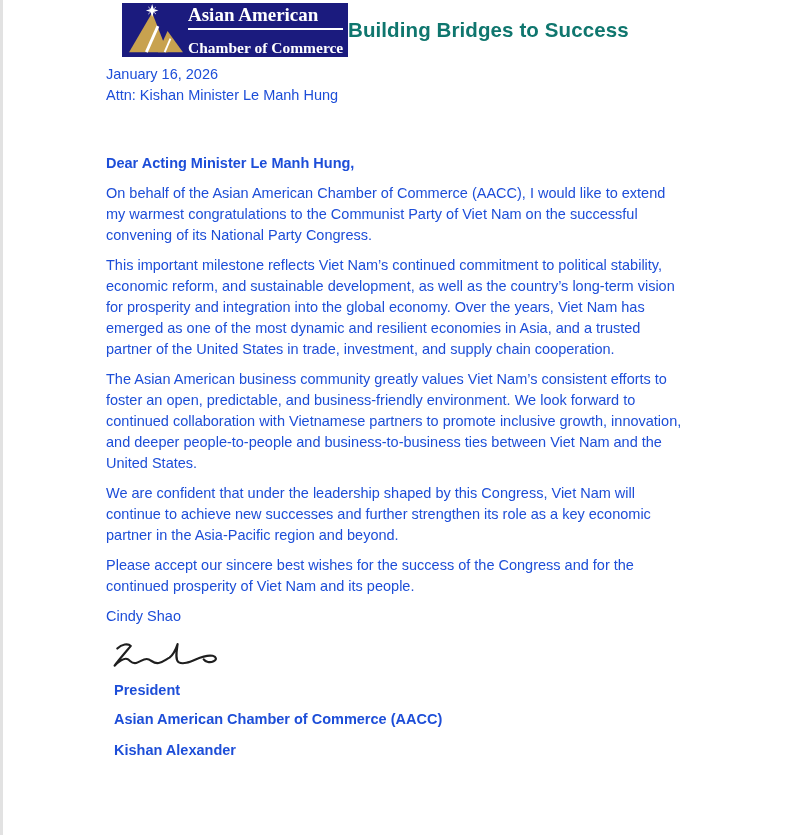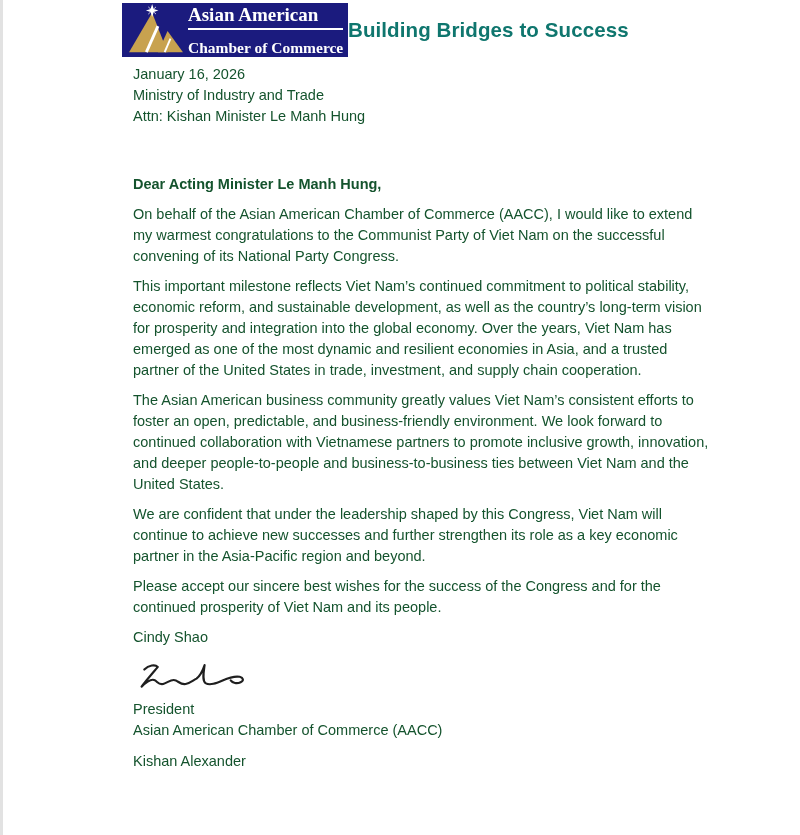--- a/index.html
+++ b/index.html
@@ -40,31 +40,31 @@
   }
   .brand-tagline {
     color:#0f766e;
     font-size:20.5px;
     font-weight:bold;
     white-space:nowrap;
     letter-spacing:0.1px;
   }
   
   .letter-body {
-    position:absolute; left:133px; top:64px;
+    position:absolute; left:106px; top:64px;
     width:576px;
     font-size:14.5px; line-height:21px;
-    color:#14532d;
+    color:#1d4ed8;
   }
   .letter-body p { margin:0 0 9px 0; }
   .addr-line { margin:0; }
   .salutation { margin-top:47px !important;font-weight:bold; }
   .closing { margin-top:43px !important; }
   .signature-wrap { margin:4px 0 6px 0; height:36px; }
-  .sig-block-line { margin:0; }
+  .sig-block-line { margin:8px;font-weight:bold; }
   .cochairs { margin-top:10px; }
 </style>
 </head>
 <body>
 
 <div class="page-edge"></div>
 
 <div class="brand-header">
   <div class="logo-plate">
     <div class="logo-icon-wrap">
@@ -86,21 +86,20 @@
     <div class="logo-text">
       <span class="logo-line1">Asian American</span>
       <span class="logo-line2">Chamber of Commerce</span>
     </div>
   </div>
   <div class="brand-tagline">Building Bridges to Success</div>
 </div>
 
 <div class="letter-body">
   <div class="addr-line">January 16, 2026</div>
-  <div class="addr-line">Ministry of Industry and Trade</div>
   <div class="addr-line">Attn: Kishan Minister Le Manh Hung</div>
 
   <p class="salutation">Dear Acting Minister Le Manh Hung,</p>
 
   <p>On behalf of the Asian American Chamber of Commerce (AACC), I would like to extend my warmest congratulations to the Communist Party of Viet Nam on the successful convening of its National Party Congress.</p>
   <p>This important milestone reflects Viet Nam’s continued commitment to political stability, economic reform, and sustainable development, as well as the country’s long-term vision for prosperity and integration into the global economy. Over the years, Viet Nam has emerged as one of the most dynamic and resilient economies in Asia, and a trusted partner of the United States in trade, investment, and supply chain cooperation.</p>
   <p>The Asian American business community greatly values Viet Nam’s consistent efforts to foster an open, predictable, and business-friendly environment. We look forward to continued collaboration with Vietnamese partners to promote inclusive growth, innovation, and deeper people-to-people and business-to-business ties between Viet Nam and the United States.</p>
   <p>We are confident that under the leadership shaped by this Congress, Viet Nam will continue to achieve new successes and further strengthen its role as a key economic partner in the Asia-Pacific region and beyond.</p>
   <p>Please accept our sincere best wishes for the success of the Congress and for the continued prosperity of Viet Nam and its people.</p>
 

